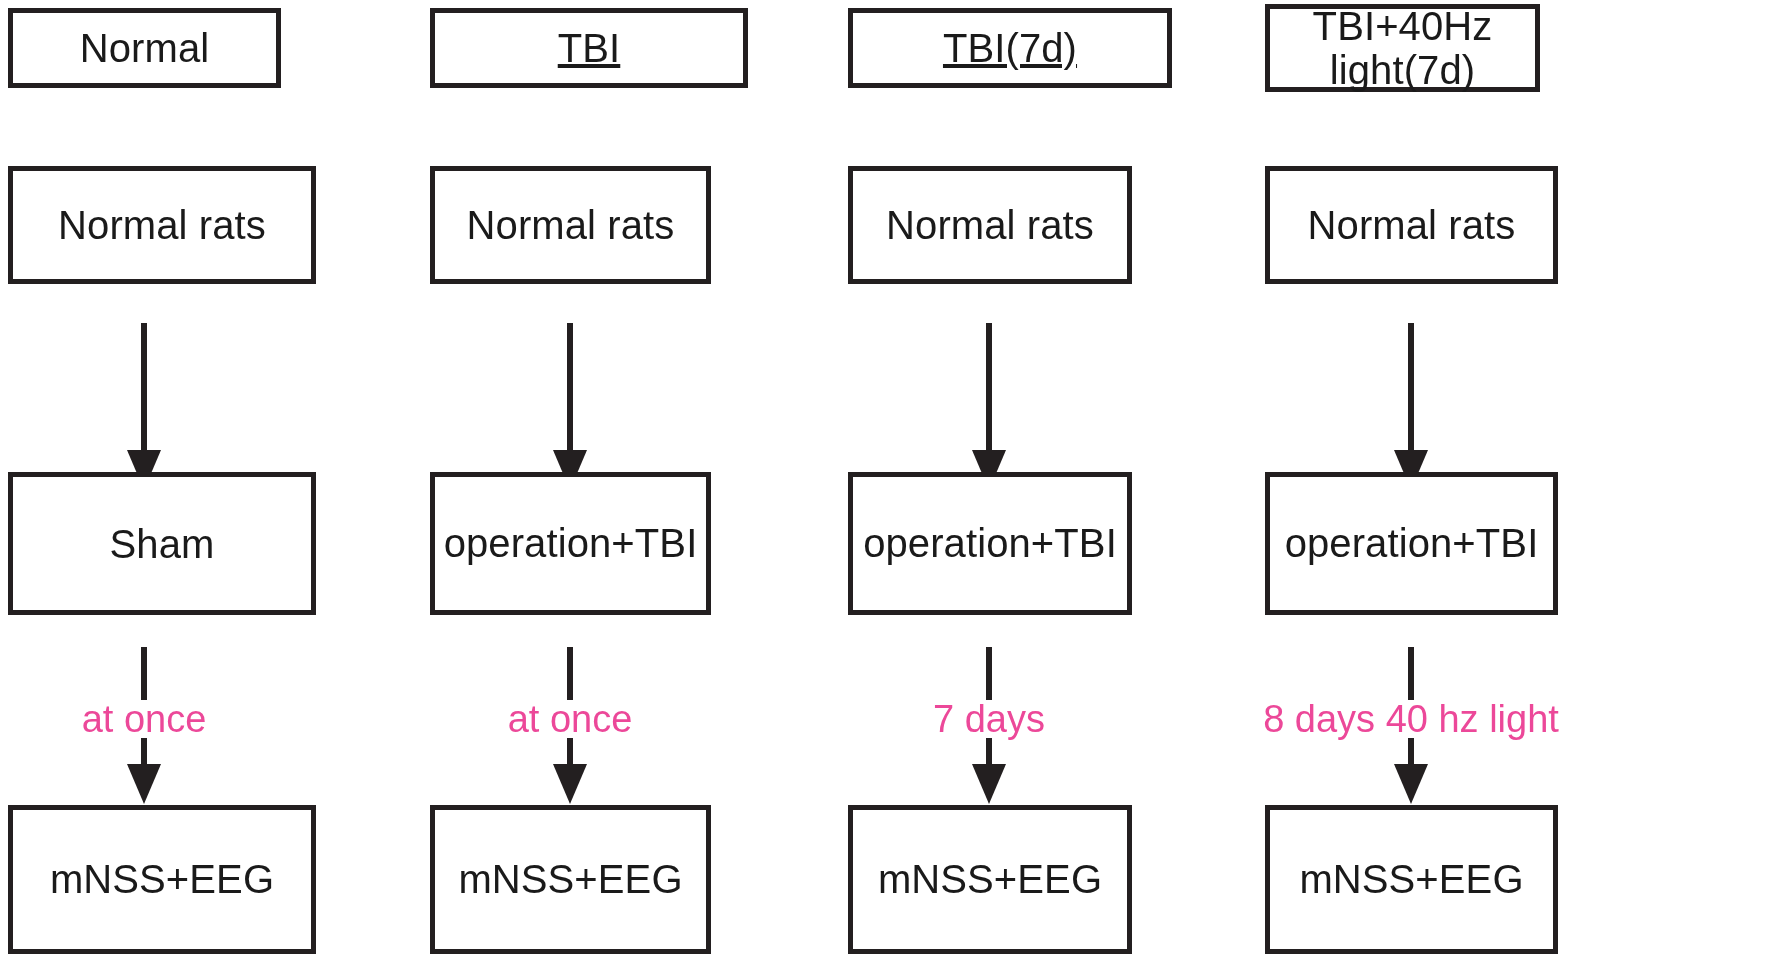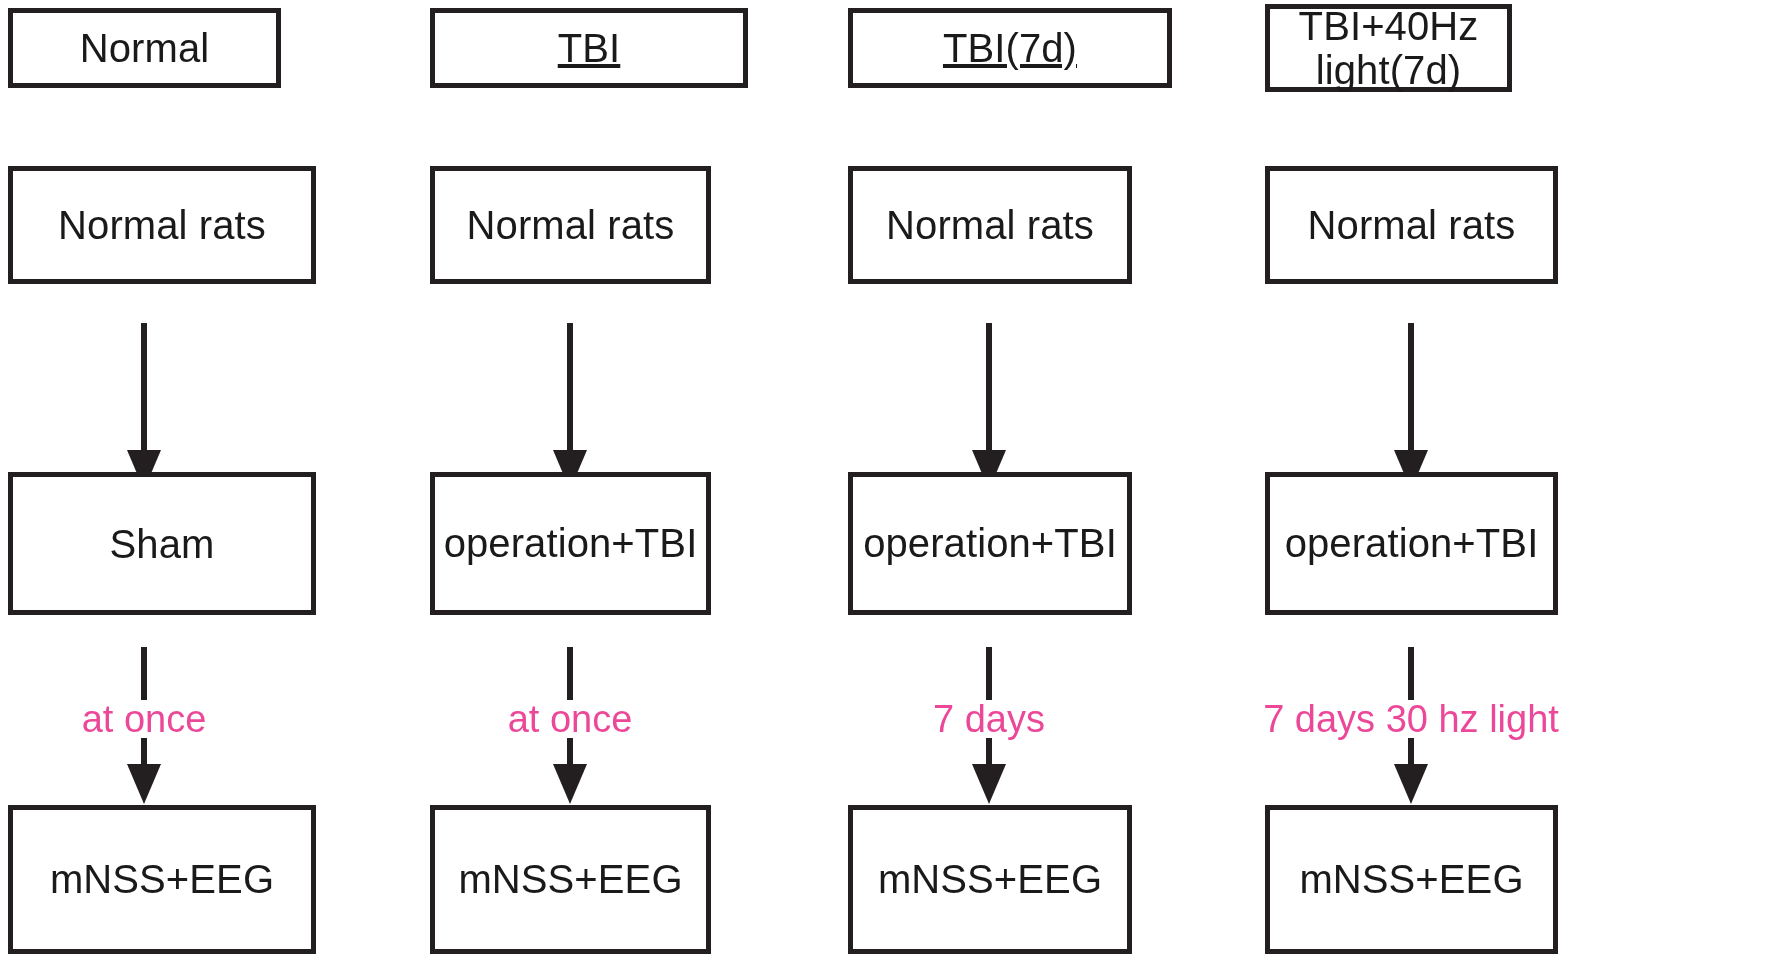--- a/index.html
+++ b/index.html
@@ -194,21 +194,21 @@
 
     <div class="edge-label" style="left:989px;">7 days</div>
 
     <div class="node outcome" style="left:848px; width:284px;">
       <span>mNSS+EEG</span>
     </div>
   </div>
 
   <div class="column">
 
-    <div class="node header two-line" style="left:1265px; width:247px; top:4px; height:88px;">
+    <div class="node header two-line" style="left:1265px; width:275px; top:4px; height:88px;">
       <span>
         <span>TBI+40Hz</span><br>
         <span>light(7d)</span>
       </span>
     </div>
 
     <div class="node subject" style="left:1265px; width:293px;">
       <span>Normal rats</span>
     </div>
 
@@ -220,20 +220,20 @@
     <div class="node operation" style="left:1265px; width:293px;">
       <span>operation+TBI</span>
     </div>
 
     <div class="connector conn-short">
       <div class="conn-line seg-upper" style="left:1411px;"></div>
       <div class="conn-line seg-lower" style="left:1411px;"></div>
       <div class="arrowhead" style="left:1411px;"></div>
     </div>
 
-    <div class="edge-label" style="left:1411px;">7 days 30 hz light</div>
+    <div class="edge-label" style="left:1411px;">8 days 40 hz light</div>
 
     <div class="node outcome" style="left:1265px; width:293px;">
       <span>mNSS+EEG</span>
     </div>
   </div>
 
 </div>
 
 </body></html>

